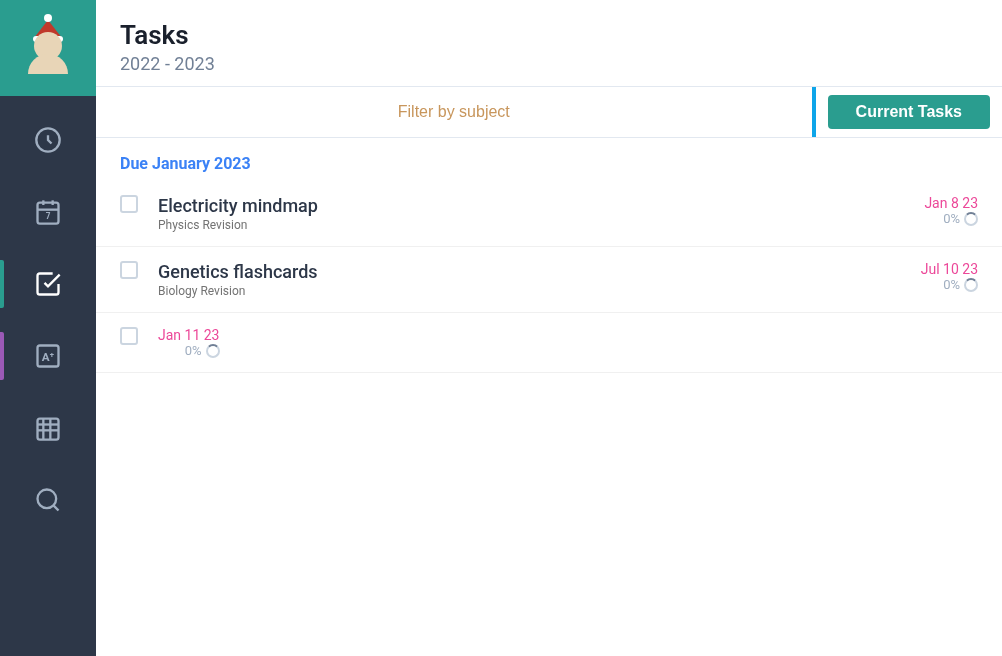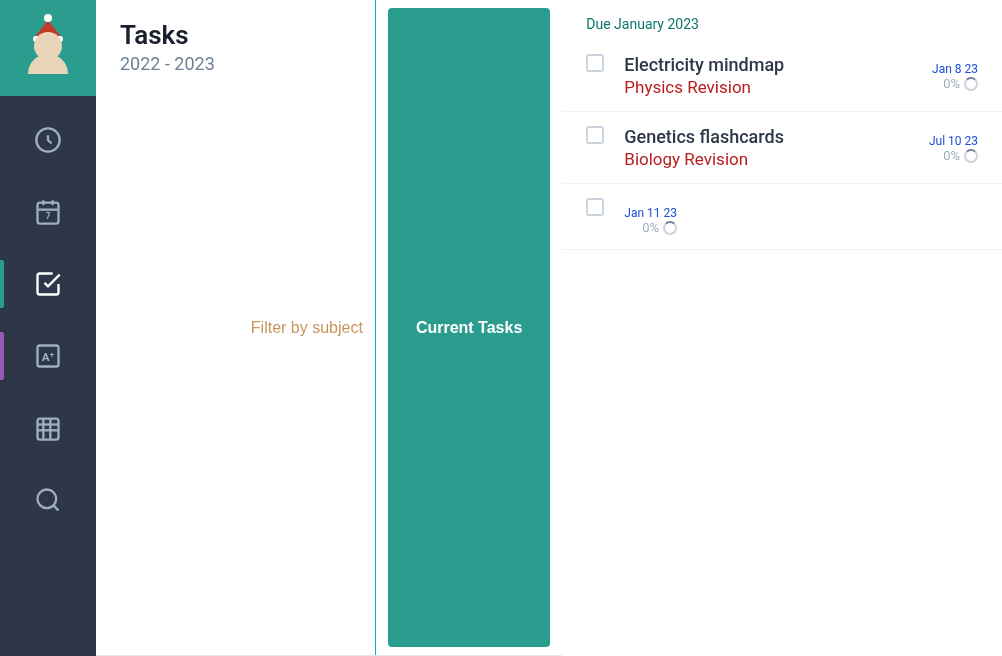--- a/index.html
+++ b/index.html
@@ -111,22 +111,23 @@
       width: 4px;
       border-radius: 0 2px 2px 0;
     }
     .sidebar-item.active-tasks .sidebar-indicator { height: 48px; background: #2a9d8f; }
     .sidebar-item.active-grades .sidebar-indicator { height: 48px; background: #9b59b6; }
 
     
     .main {
       flex: 1;
       display: flex;
-      flex-direction: row;
+      flex-direction: column;
       overflow: hidden;
+      border-radius: 29px;
     }
 
     
     .header {
       padding: 20px 24px 12px 24px;
       border-bottom: 1px solid #e2e8f0;
       background: #fff;
     }
     .header-title {
       font-size: 26px;
@@ -142,28 +143,28 @@
 
     
     .filter-bar {
       display: flex;
       align-items: stretch;
       border-bottom: 1px solid #e2e8f0;
       background: #fff;
     }
     .filter-subject {
       flex: 1;
-      padding: 16px 12px;
+      padding: 16px 36px;
       font-size: 16px;
       color: #c8965c;
       border: none;
       background: transparent;
       cursor: pointer;
-      text-align: right;
-      border-right: 1px solid #0ea5e9;
+      text-align: center;
+      border-right: 4px solid #0ea5e9;
     }
     .current-tasks-btn {
       padding: 4px 28px;
       background: #2a9d8f;
       color: #fff;
       font-size: 16px;
       font-weight: 600;
       border: none;
       cursor: pointer;
       margin: 8px 12px;
@@ -172,23 +173,23 @@
 
     
     .task-list {
       flex: 1;
       overflow-y: auto;
       background: #fff;
       padding: 0;
     }
     .section-header {
       padding: 16px 24px 8px 24px;
-      font-size: 14px;
-      font-weight: 400;
-      color: #0f766e;
+      font-size: 16px;
+      font-weight: 700;
+      color: #3b82f6;
     }
     .task-item {
       display: flex;
       padding: 14px 24px;
       border-bottom: 1px solid #f0f0f0;
       cursor: pointer;
     }
     .task-checkbox {
       width: 18px;
       height: 18px;
@@ -202,31 +203,30 @@
     .task-info {
       flex: 1;
     }
     .task-name {
       font-size: 18px;
       font-weight: 500;
       color: #2d3748;
       margin-bottom: 2px;
     }
     .task-subject {
-      font-size: 17px;
-      color: #b91c1c;
+      font-size: 12px;
+      color: #737373;
     }
     .task-meta {
       text-align: right;
       flex-shrink: 0;
     }
     .task-date {
-      font-size: 12px;
-      color: #1d4ed8;
-      margin-top: 8px;
+      font-size: 14px;
+      color: #ec4899;
     }
     .task-progress {
       font-size: 13px;
       color: #a0aec0;
       display: flex;
       align-items: center;
       justify-content: flex-end;
       gap: 4px;
     }
     .spinner-icon {

